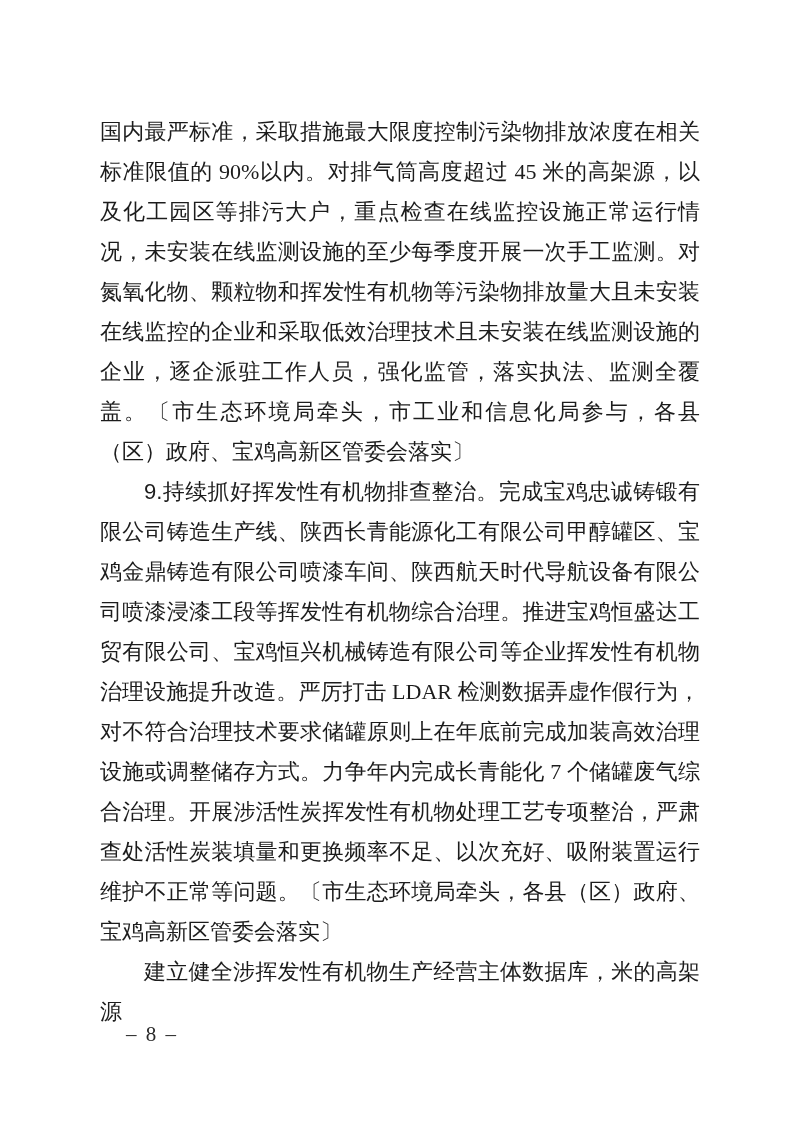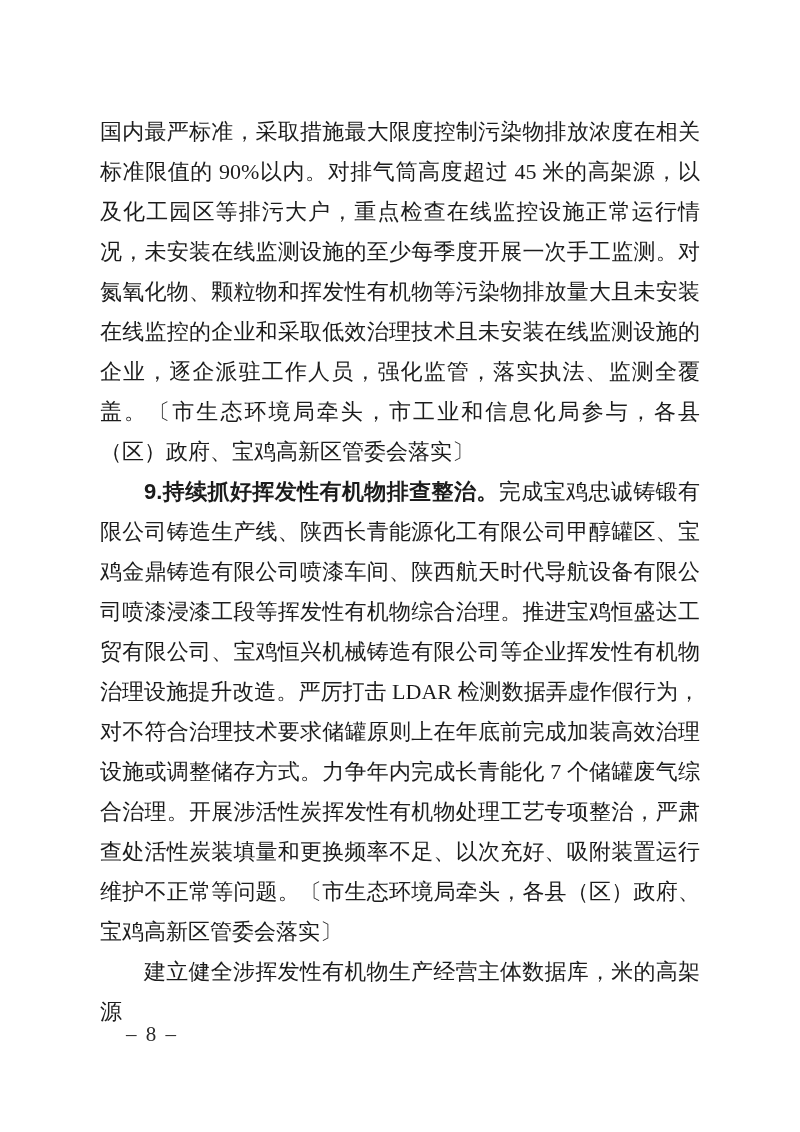--- a/index.html
+++ b/index.html
@@ -39,21 +39,21 @@
   }
   .para.indent {
     text-indent: 2em;
   }
   .seg-body {
     font-family: "Liberation Serif", "DejaVu Serif", serif;
     font-weight: normal;
   }
   .seg-heading {
     font-family: "Liberation Sans", "DejaVu Sans", sans-serif;
-    font-weight: bold;
+    font-weight: normal;
   }
   .seg-kai {
     font-family: "Liberation Serif", "DejaVu Serif", serif;
     font-weight: normal;
   }
   .page-number {
     position: absolute;
     left: 126px;
     top: 1020px;
     font-size: 21px;

